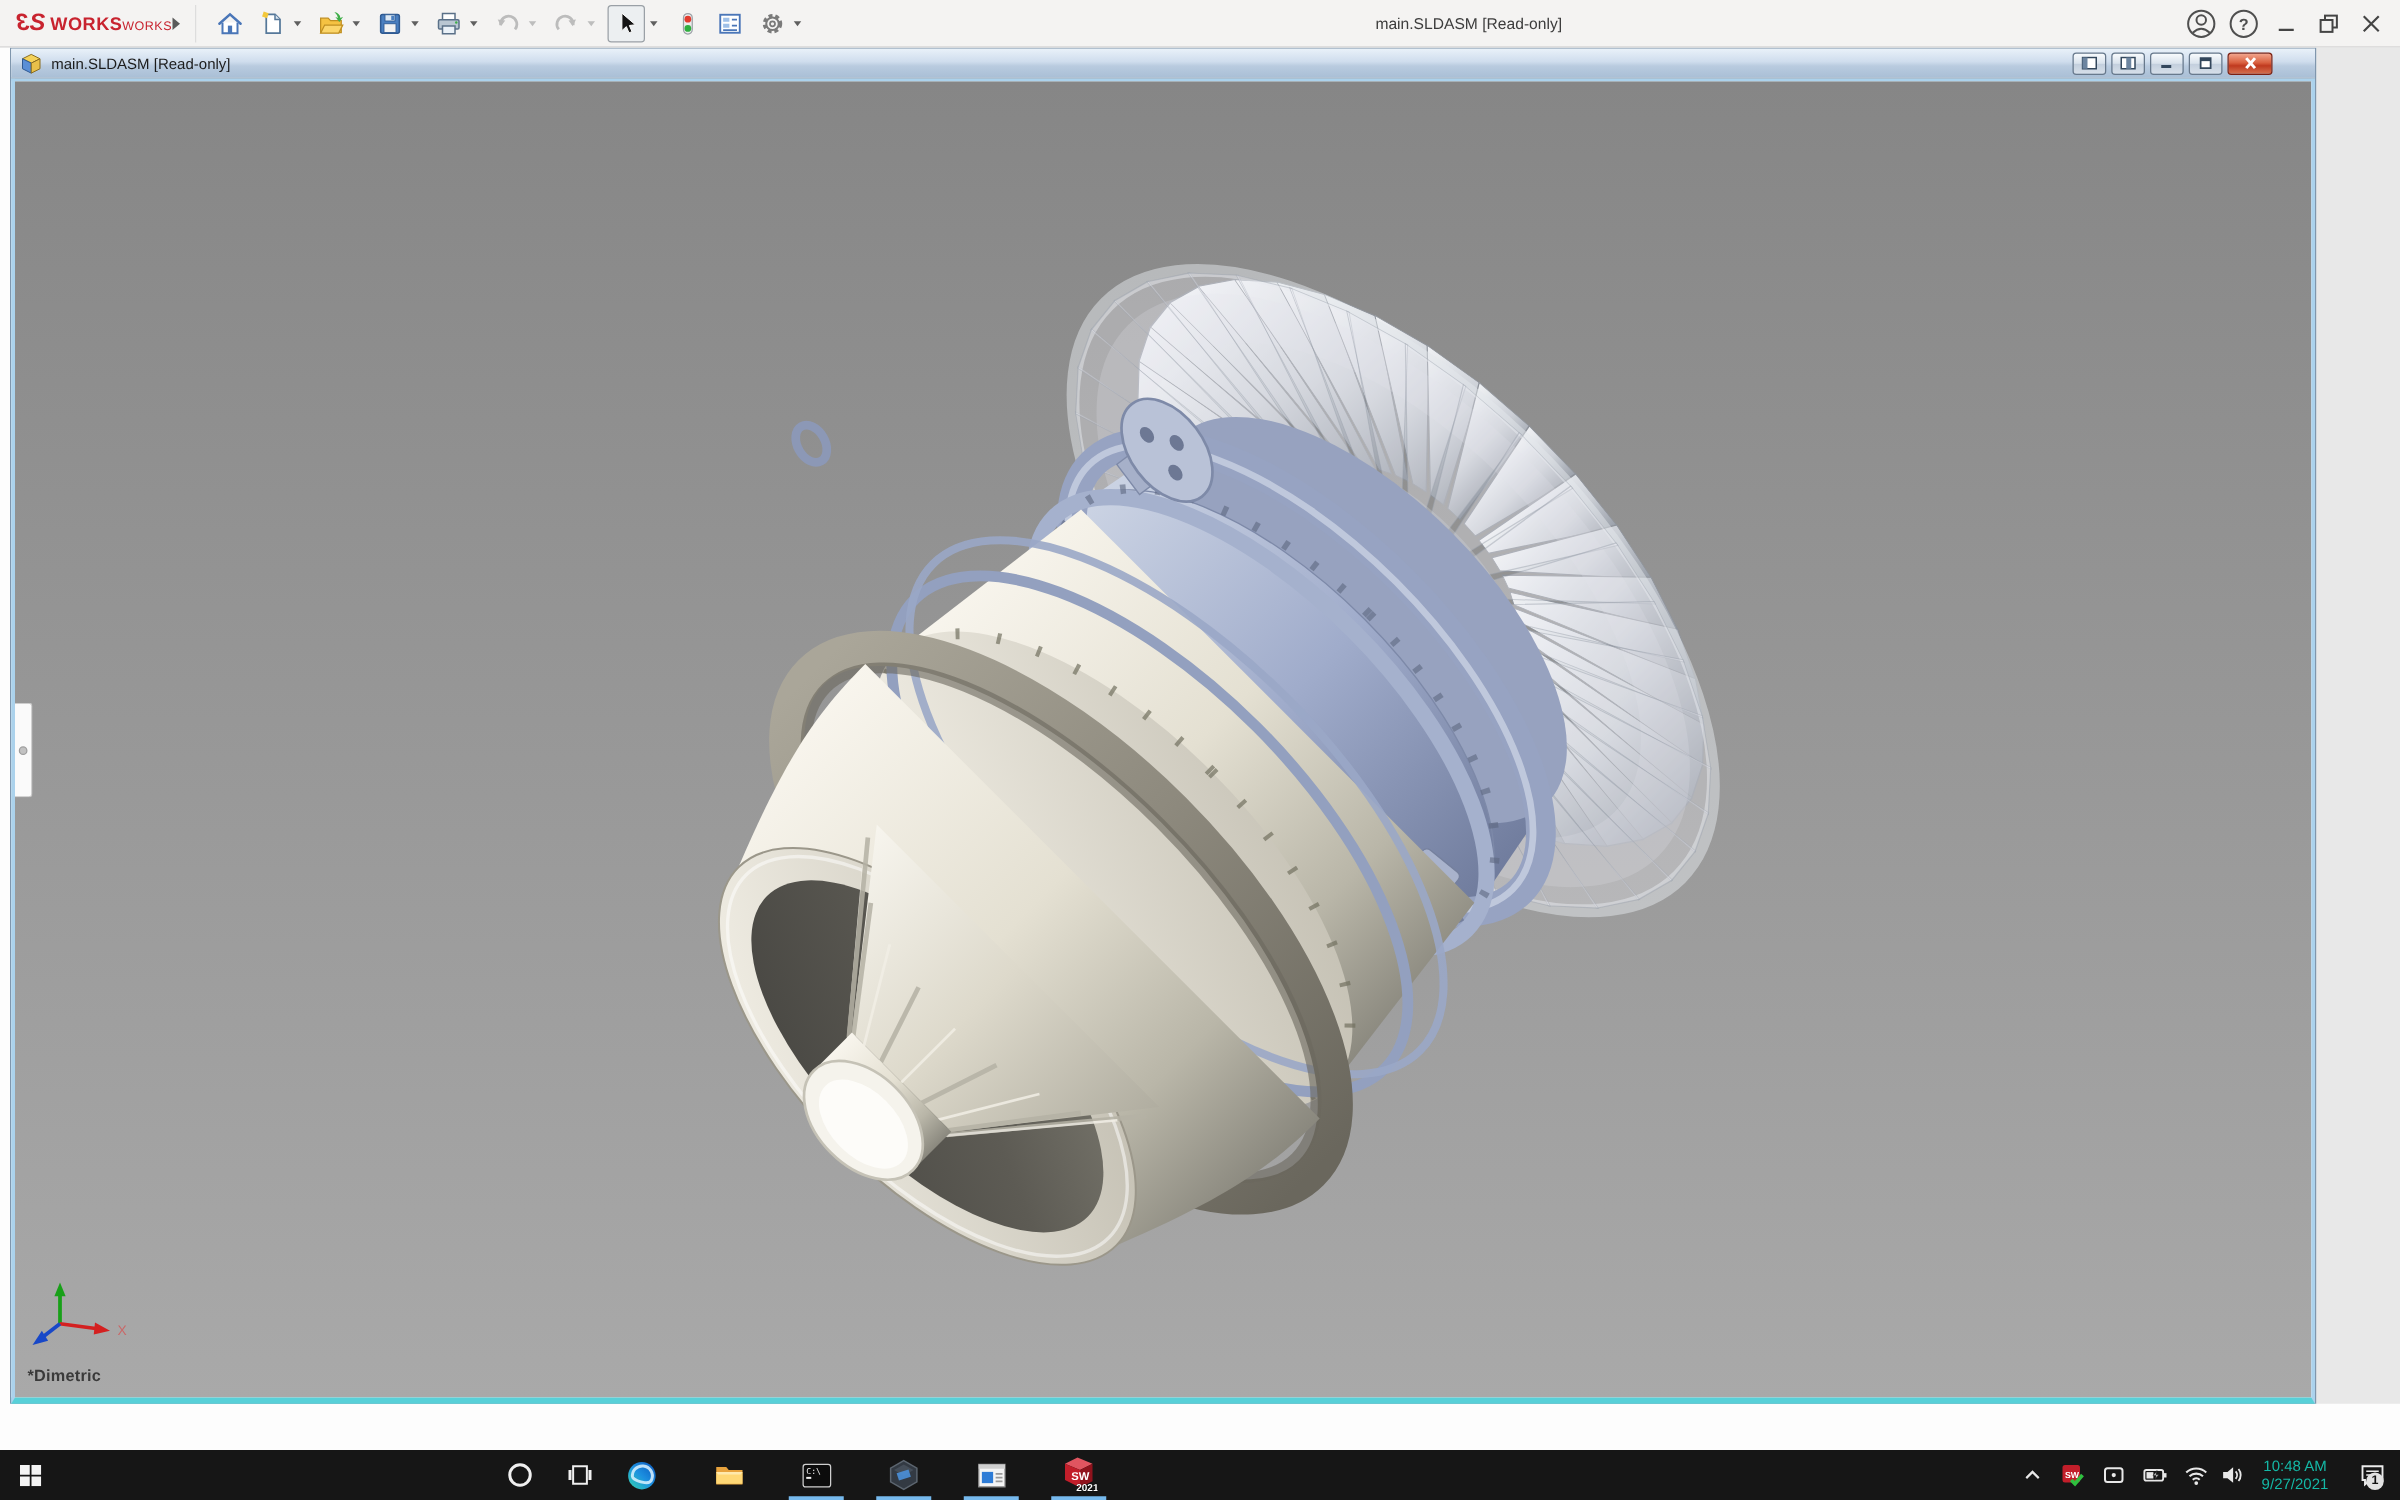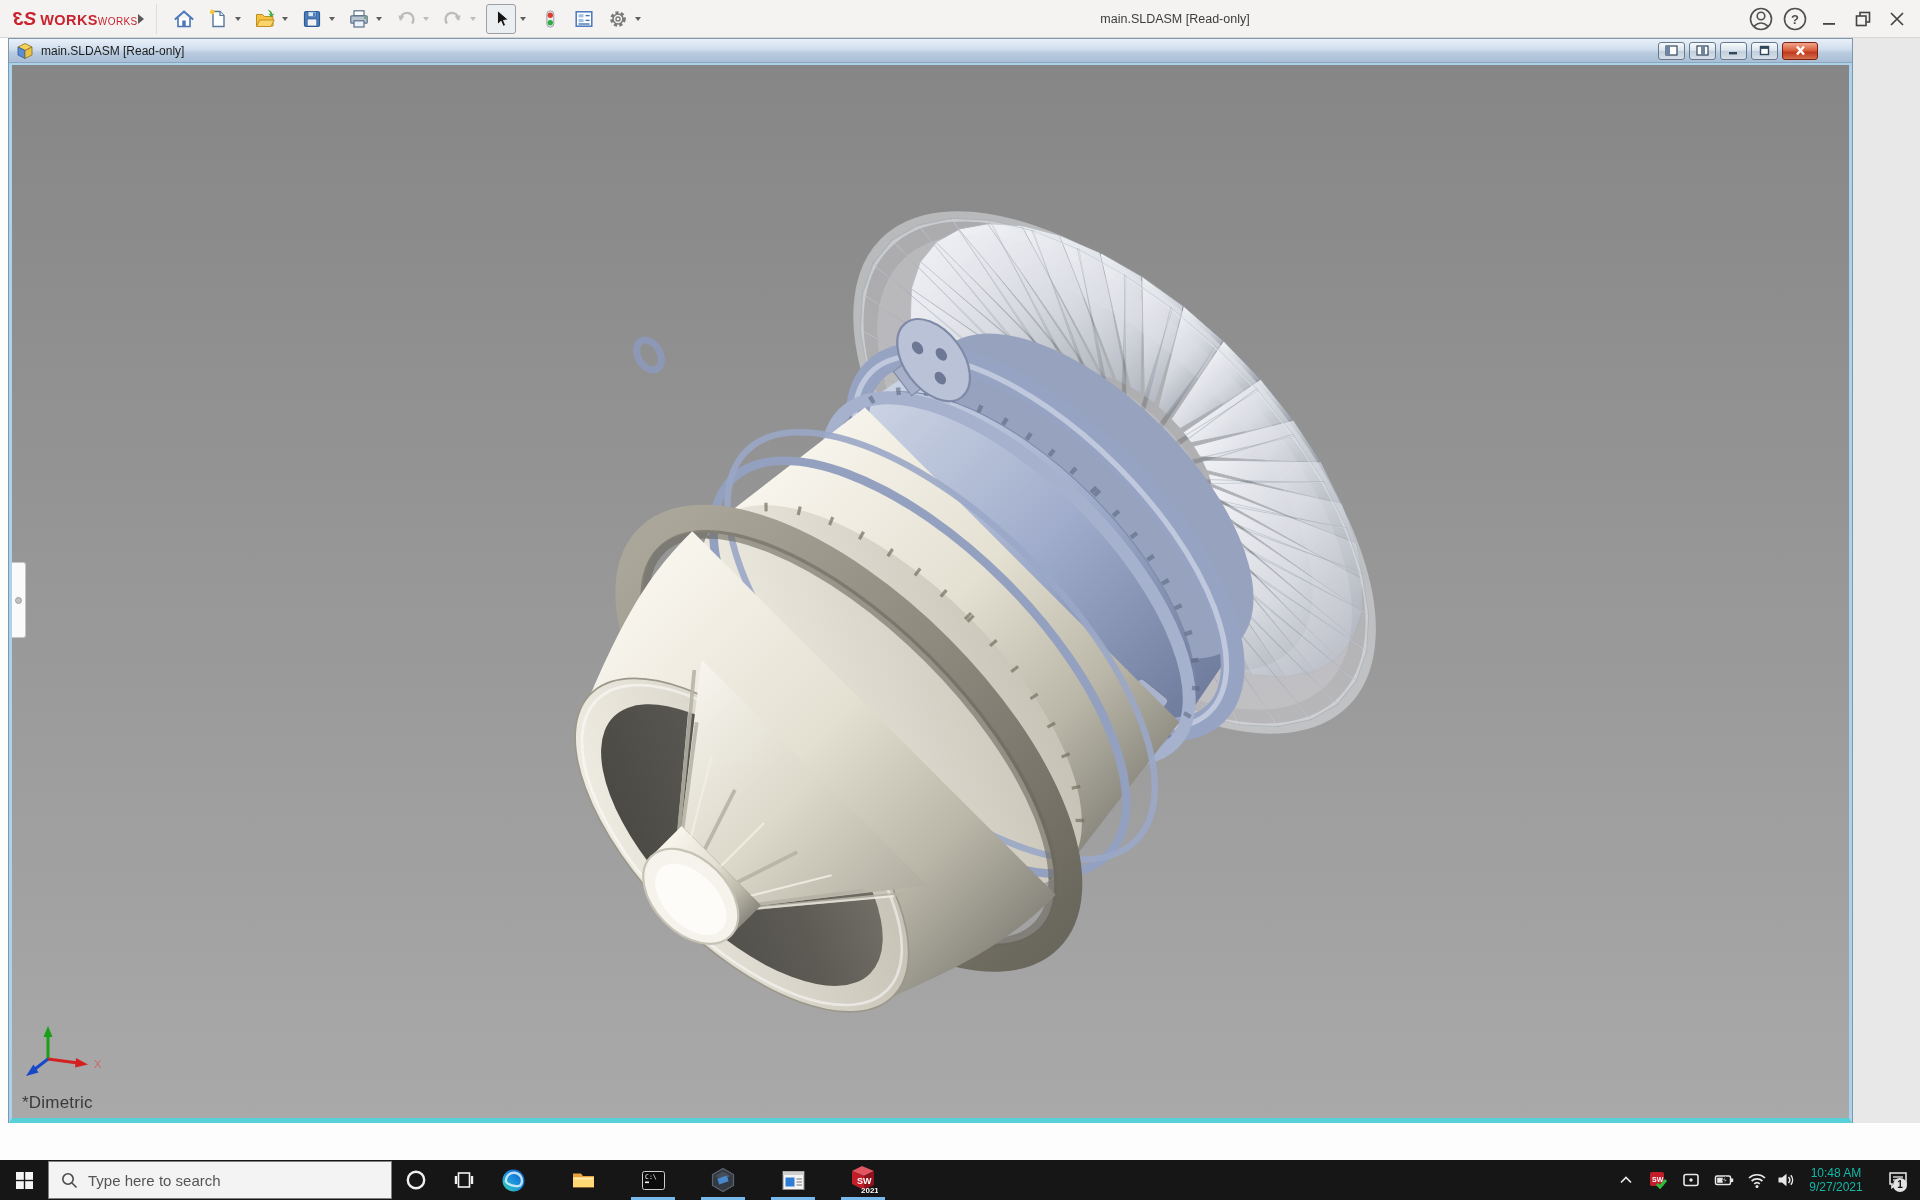--- a/index.html
+++ b/index.html
@@ -41,21 +41,21 @@
   .docbtn.close{width:36px;background:linear-gradient(#f2a58d,#d9603f 45%,#c03a1f 60%,#d4704f);border-color:#7c2012}
 
   
   .doc-viewport{position:absolute;left:0;top:24px;width:1843px;height:1060px;
     border-left:3px solid #abd2ec;border-right:3px solid #abd2ec;border-top:2px solid #abd2ec;border-bottom:5px solid #58d0d8;
     background:linear-gradient(#868686,#a9a9a9);overflow:hidden}
   .model-svg{position:absolute;left:0;top:0}
   .collapsed-tab{position:absolute;left:0;top:497px;width:14px;height:76px;background:#fafafa;border:1px solid #c6c6c6;border-left:none;border-radius:0 3px 3px 0;cursor:pointer}
   .collapsed-tab .dot{position:absolute;left:3px;top:34px;width:7px;height:7px;border-radius:50%;background:#c2c2c2;border:1px solid #9e9e9e}
   .triad{position:absolute;left:6px;top:960px}
-  .view-label{position:absolute;left:10px;top:1028px;font-weight:normal;font-size:17px;color:#3a3a3a;letter-spacing:.2px}
+  .view-label{position:absolute;left:10px;top:1028px;font-weight:bold;font-size:13px;color:#3a3a3a;letter-spacing:.2px}
 
   
   .taskbar{position:absolute;left:0;top:1160px;width:1920px;height:40px;background:#161616;z-index:40}
   .tb-abs{position:absolute;top:0;height:40px;display:flex;align-items:center;justify-content:center;border:none;background:transparent;cursor:pointer}
   .start{left:0;width:48px}
   .searchbox{position:absolute;left:48px;top:1px;width:344px;height:38px;background:#f3f3f3;border:1px solid #7e7e7e;display:flex;align-items:center;padding-left:12px;gap:10px}
   .searchbox input{border:none;background:transparent;font-size:15px;color:#3c3c3c;width:250px;outline:none;font-family:inherit}
   .searchbox input::placeholder{color:#555}
   .ind{position:absolute;top:37px;width:44px;height:3px;background:#76b9ed}
   .clock{position:absolute;left:1798px;top:6px;width:76px;text-align:center;color:#14b8a6;font-size:12px;line-height:14px;cursor:default}
@@ -493,27 +493,20 @@
 <footer class="taskbar">
   <button class="tb-abs start">
     <svg width="17" height="17" viewBox="0 0 17 17">
       <rect x="0" y="0" width="7.8" height="7.8" fill="#f4f4f4"></rect>
       <rect x="9.2" y="0" width="7.8" height="7.8" fill="#f4f4f4"></rect>
       <rect x="0" y="9.2" width="7.8" height="7.8" fill="#f4f4f4"></rect>
       <rect x="9.2" y="9.2" width="7.8" height="7.8" fill="#f4f4f4"></rect>
     </svg>
   </button>
 
-  <div class="searchbox">
-    <svg width="17" height="17" viewBox="0 0 17 17">
-      <circle cx="7" cy="7" r="5.2" fill="none" stroke="#4a4a4a" stroke-width="1.6"></circle>
-      <line x1="11" y1="11" x2="15.5" y2="15.5" stroke="#4a4a4a" stroke-width="1.6"></line>
-    </svg>
-    <input type="text" placeholder="Type here to search" style="">
-  </div>
 
   <button class="tb-abs" style="left:392px;width:48px">
     <svg width="22" height="22" viewBox="0 0 22 22">
       <circle cx="11" cy="11" r="8.2" fill="none" stroke="#f0f0f0" stroke-width="2.4"></circle>
     </svg>
   </button>
   <button class="tb-abs" style="left:440px;width:48px">
     <svg width="20" height="20" viewBox="0 0 20 20">
       <rect x="4.5" y="3" width="11" height="14" fill="none" stroke="#f0f0f0" stroke-width="1.6"></rect>
       <rect x="0.8" y="6" width="2.4" height="8" fill="#f0f0f0"></rect>

